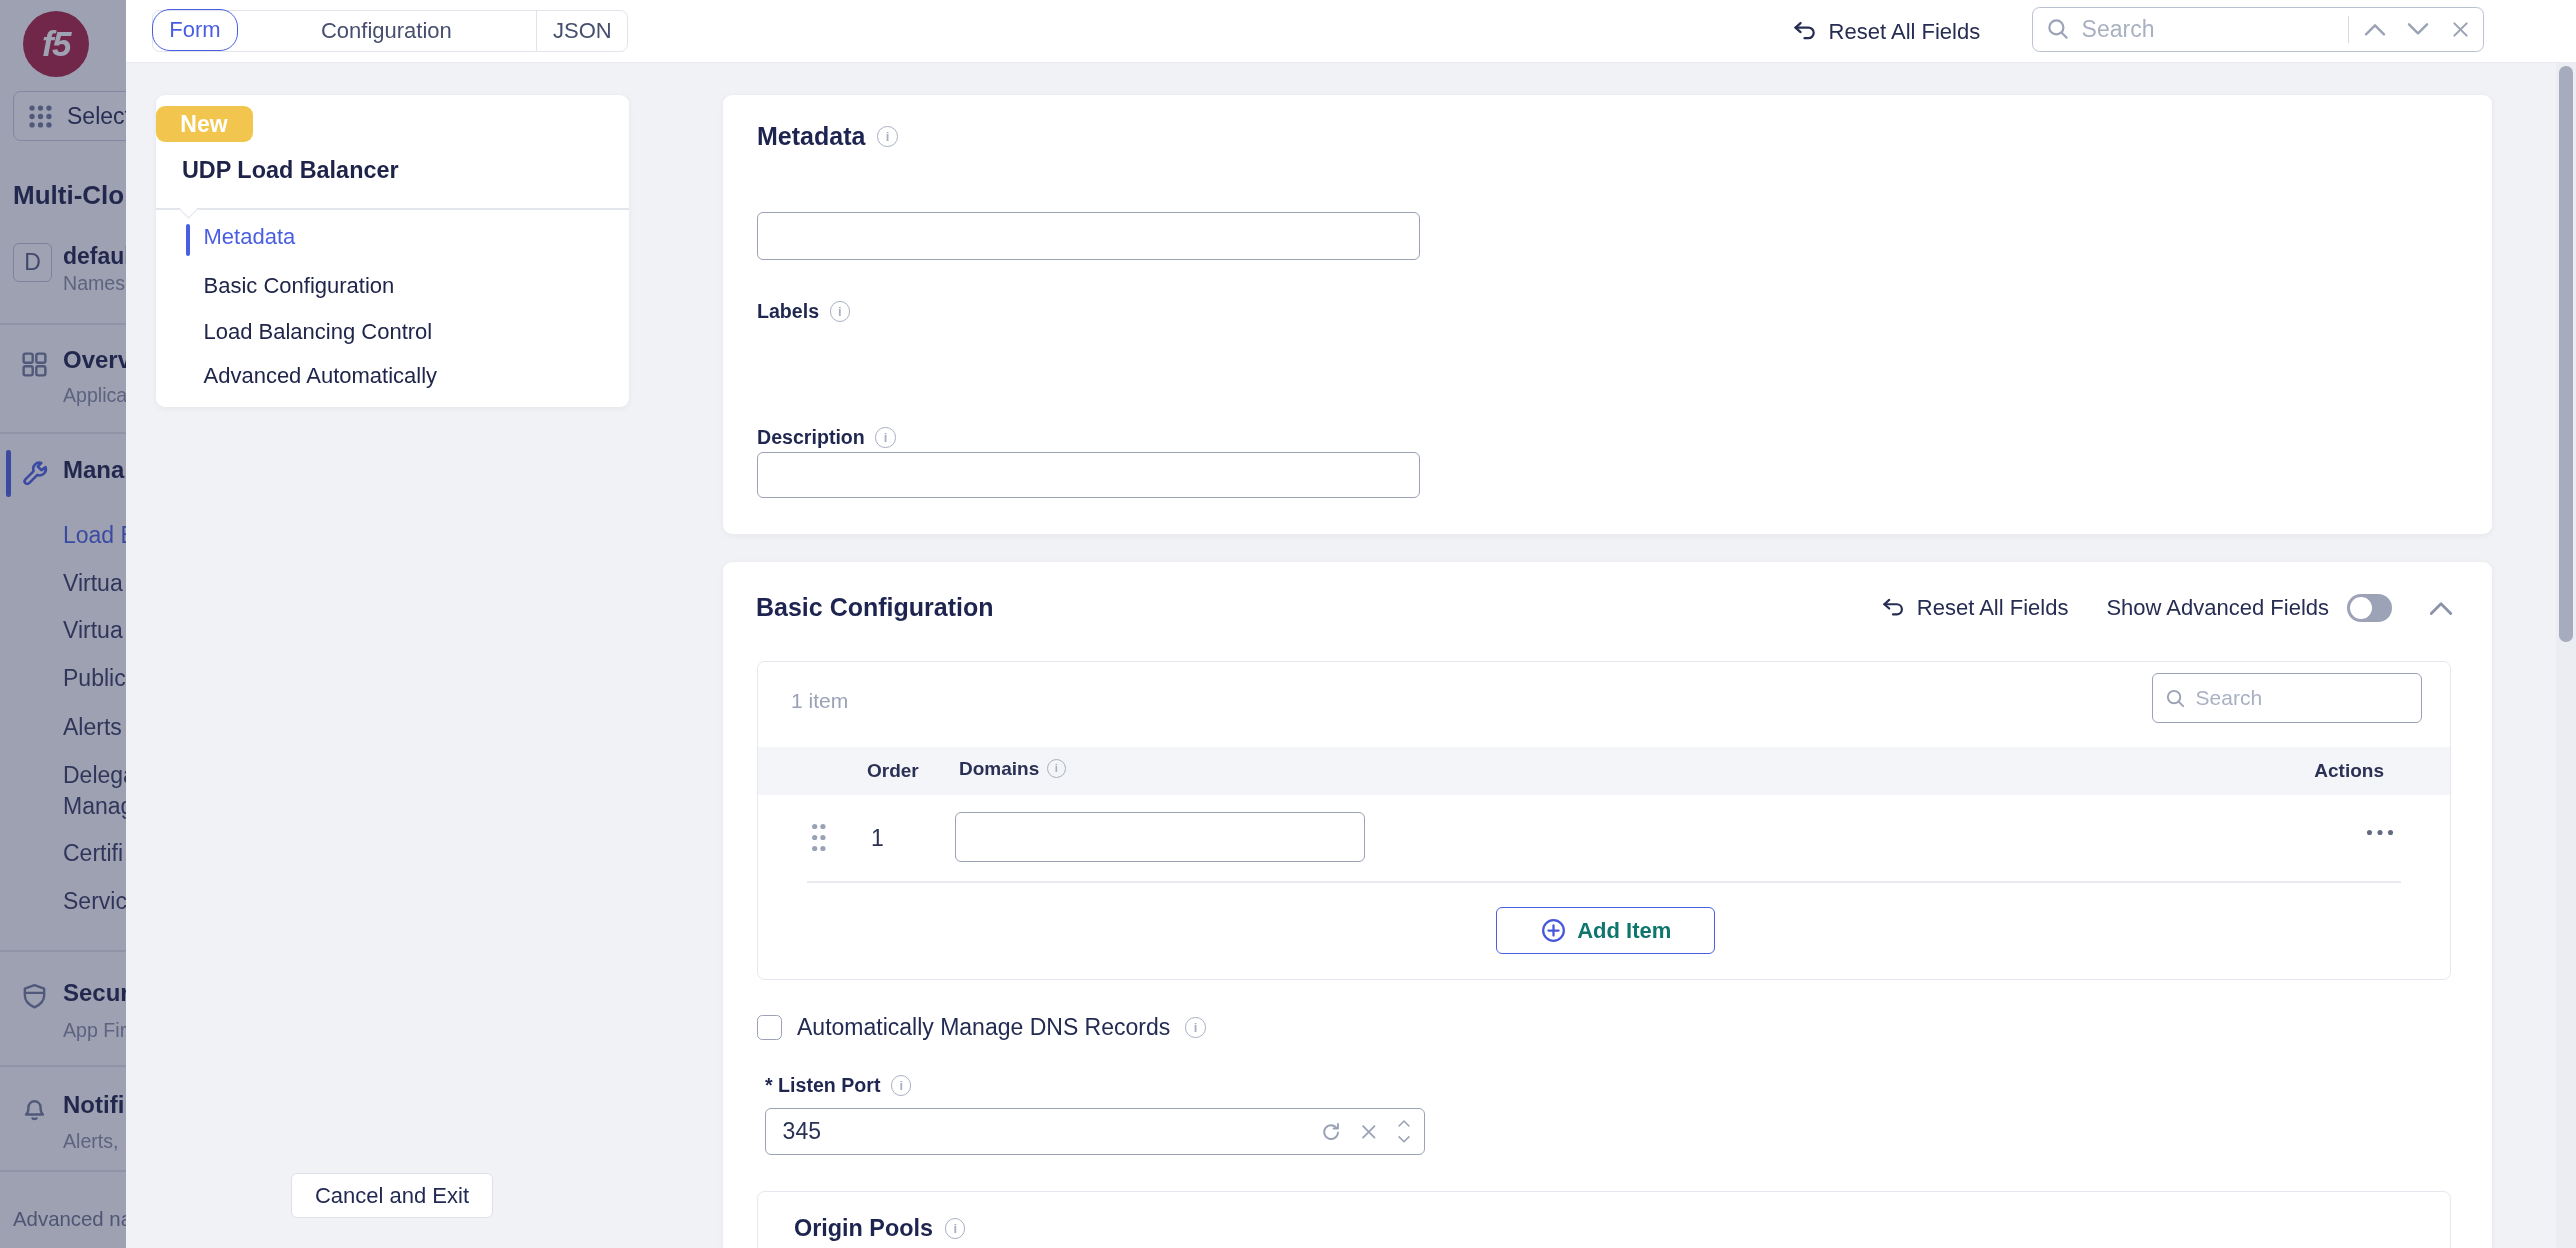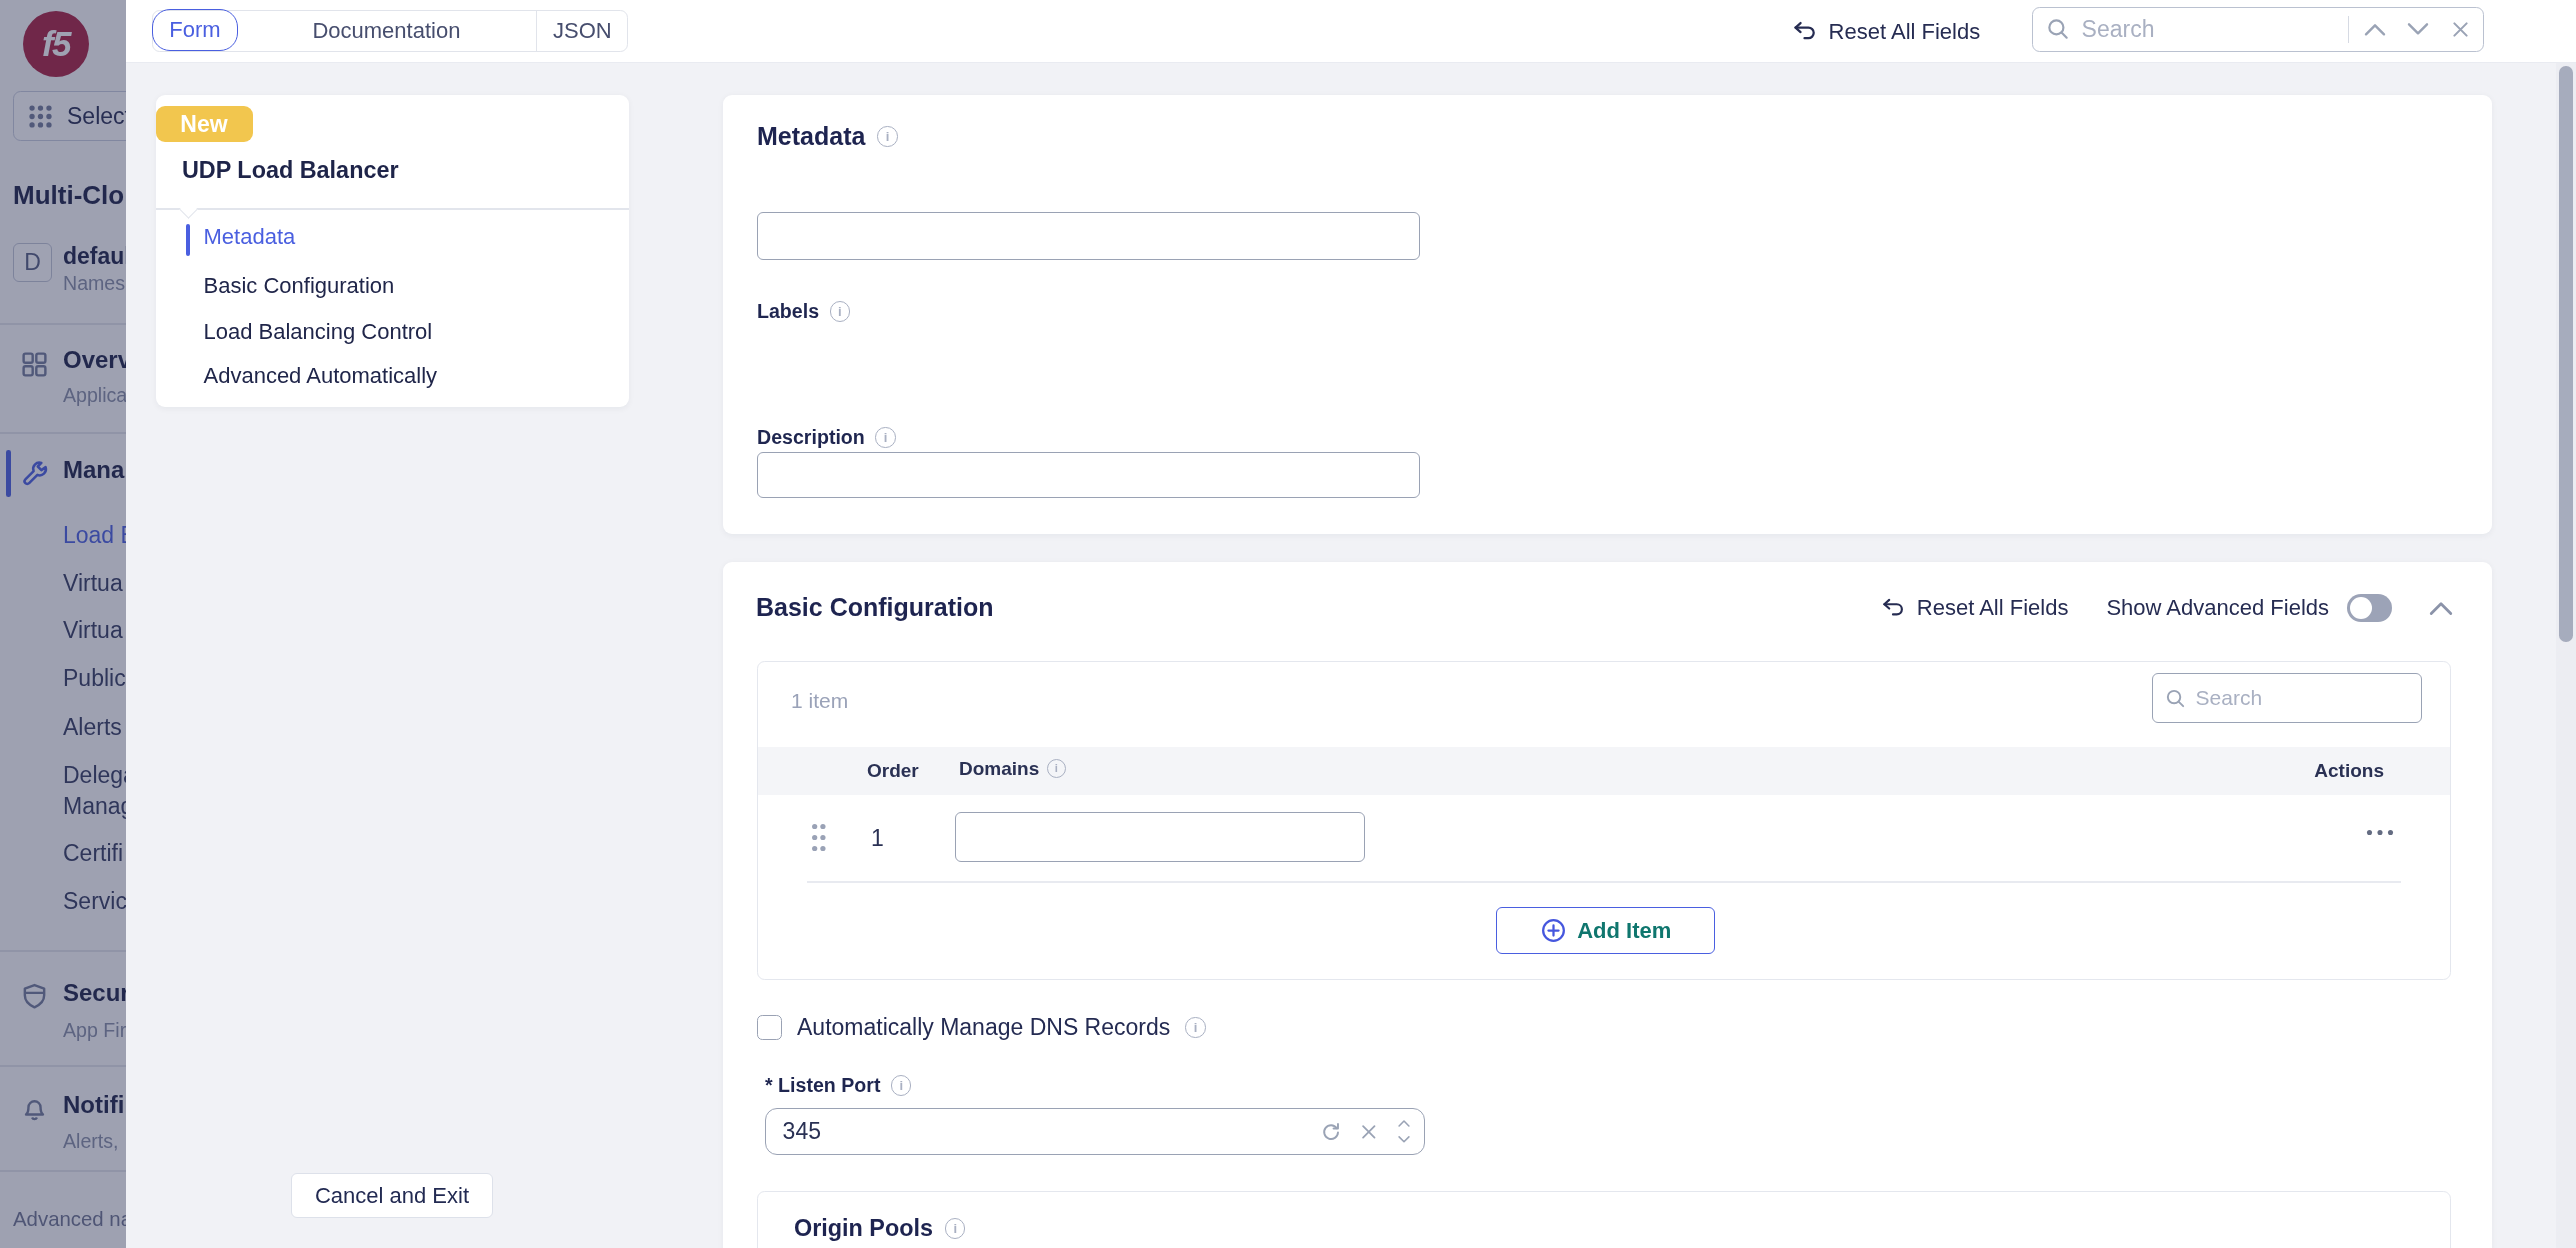--- a/index.html
+++ b/index.html
@@ -125,21 +125,21 @@
   .add-item { position:absolute; left:738px; top:245px; width:219px; height:47px; border:1.5px solid #4a5fe0;
               border-radius:6px; background:#fff; display:flex; align-items:center; justify-content:center;
               gap:10.6px; color:#0f766e; font-size:22px; font-weight:600; cursor:pointer; }
 
   .chk-row { position:absolute; left:34px; top:452px; display:flex; align-items:center; gap:15px; }
   .checkbox { width:25px; height:25px; border:1.5px solid #9aa2b4; border-radius:5.3px; background:#fff; cursor:pointer; }
   .chk-label { font-size:23px; color:#242b52; }
 
   .lp-label { position:absolute; left:42px; top:512px; }
   .lp-wrap { position:absolute; left:42px; top:546px; width:660px; height:47px; }
-  .lp-wrap input { width:100%; height:100%; padding-right:151px;border-radius:12px; }
+  .lp-wrap input { width:100%; height:100%; padding-right:151px; }
   .lp-icons { position:absolute; right:12px; top:0; height:100%; display:flex; align-items:center; gap:16.6px; }
   .icon-btn { cursor:pointer; display:flex; align-items:center; }
   .stepper { display:flex; flex-direction:column; gap:6.8px; cursor:pointer; }
 
   .origin-panel { left:34px; top:629px; width:1694px; height:378px; border-radius:7.6px; }
   .op-title { position:absolute; left:36px; top:23px; font-size:23.4px; font-weight:700; color:#1e2450;
               display:inline-flex; align-items:center; gap:12px; }
 
   
   .scroll-track { position:absolute; right:0; top:63px; width:19.6px; height:1185px; background:#ecedf2; z-index:6; }
@@ -228,21 +228,21 @@
   <div class="sb-sub" style="left:63px; top:1130px;">Alerts,</div>
 
   <div class="sb-div" style="top:1170px;"></div>
   <div class="sb-foot">Advanced nav</div>
 </div>
 <div class="dim"></div>
 
 <div class="topbar">
   <div class="tabs">
     <div class="tab tab-form">Form</div>
-    <div class="tab tab-doc">Documentation</div>
+    <div class="tab tab-doc">Configuration</div>
     <div class="tab tab-json">JSON</div>
   </div>
 
   <div class="reset-group">
     <svg width="27" height="27" viewBox="0 0 24 24">
       <g fill="none" stroke="#262c52" stroke-width="2" stroke-linecap="round" stroke-linejoin="round">
         <path d="M8.5 4.5 4 8.5 l4.5 4"></path>
         <path d="M4 8.5 h11.5 a4.7 4.7 0 0 1 0 9.4 H12"></path>
       </g>
     </svg>

